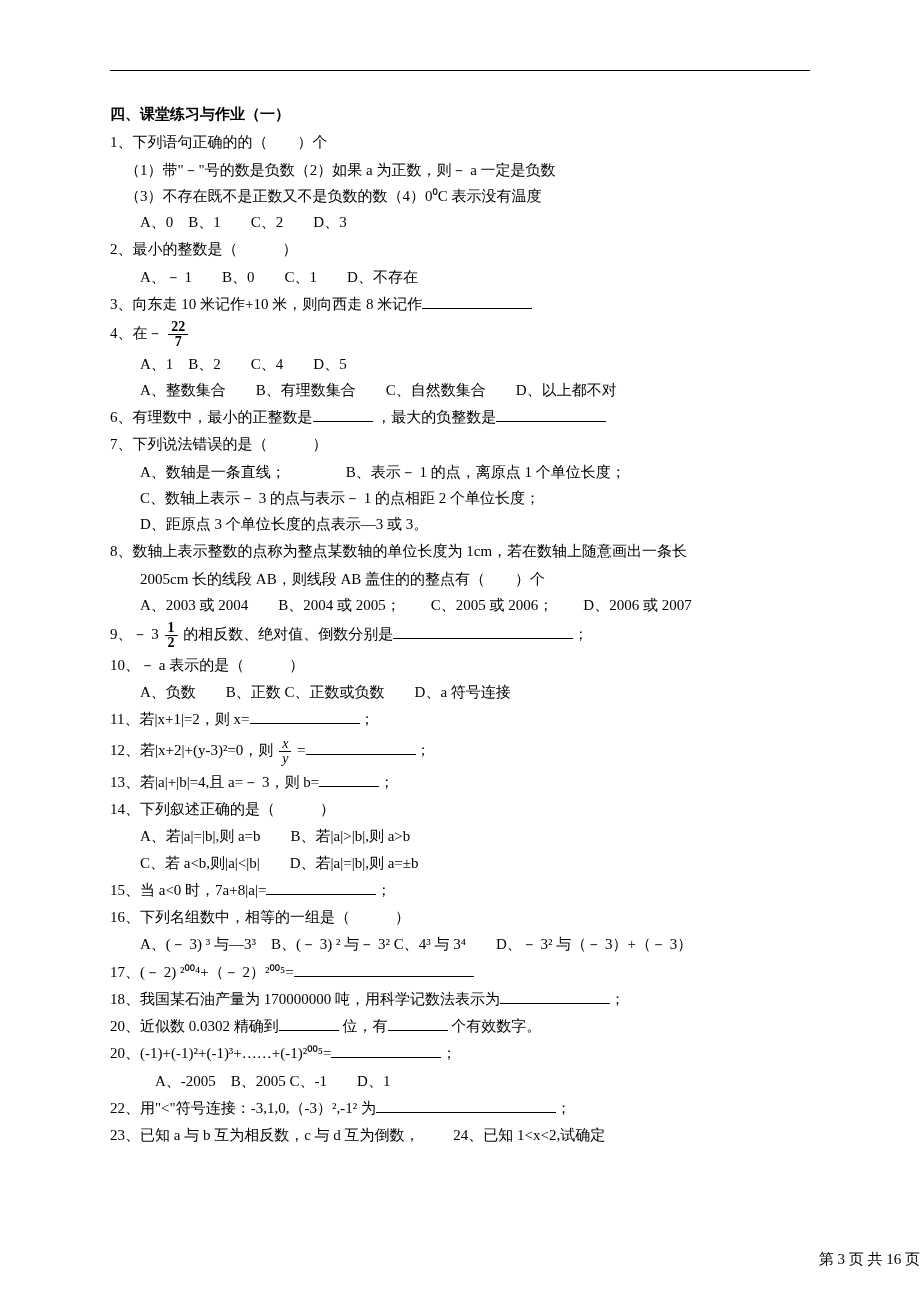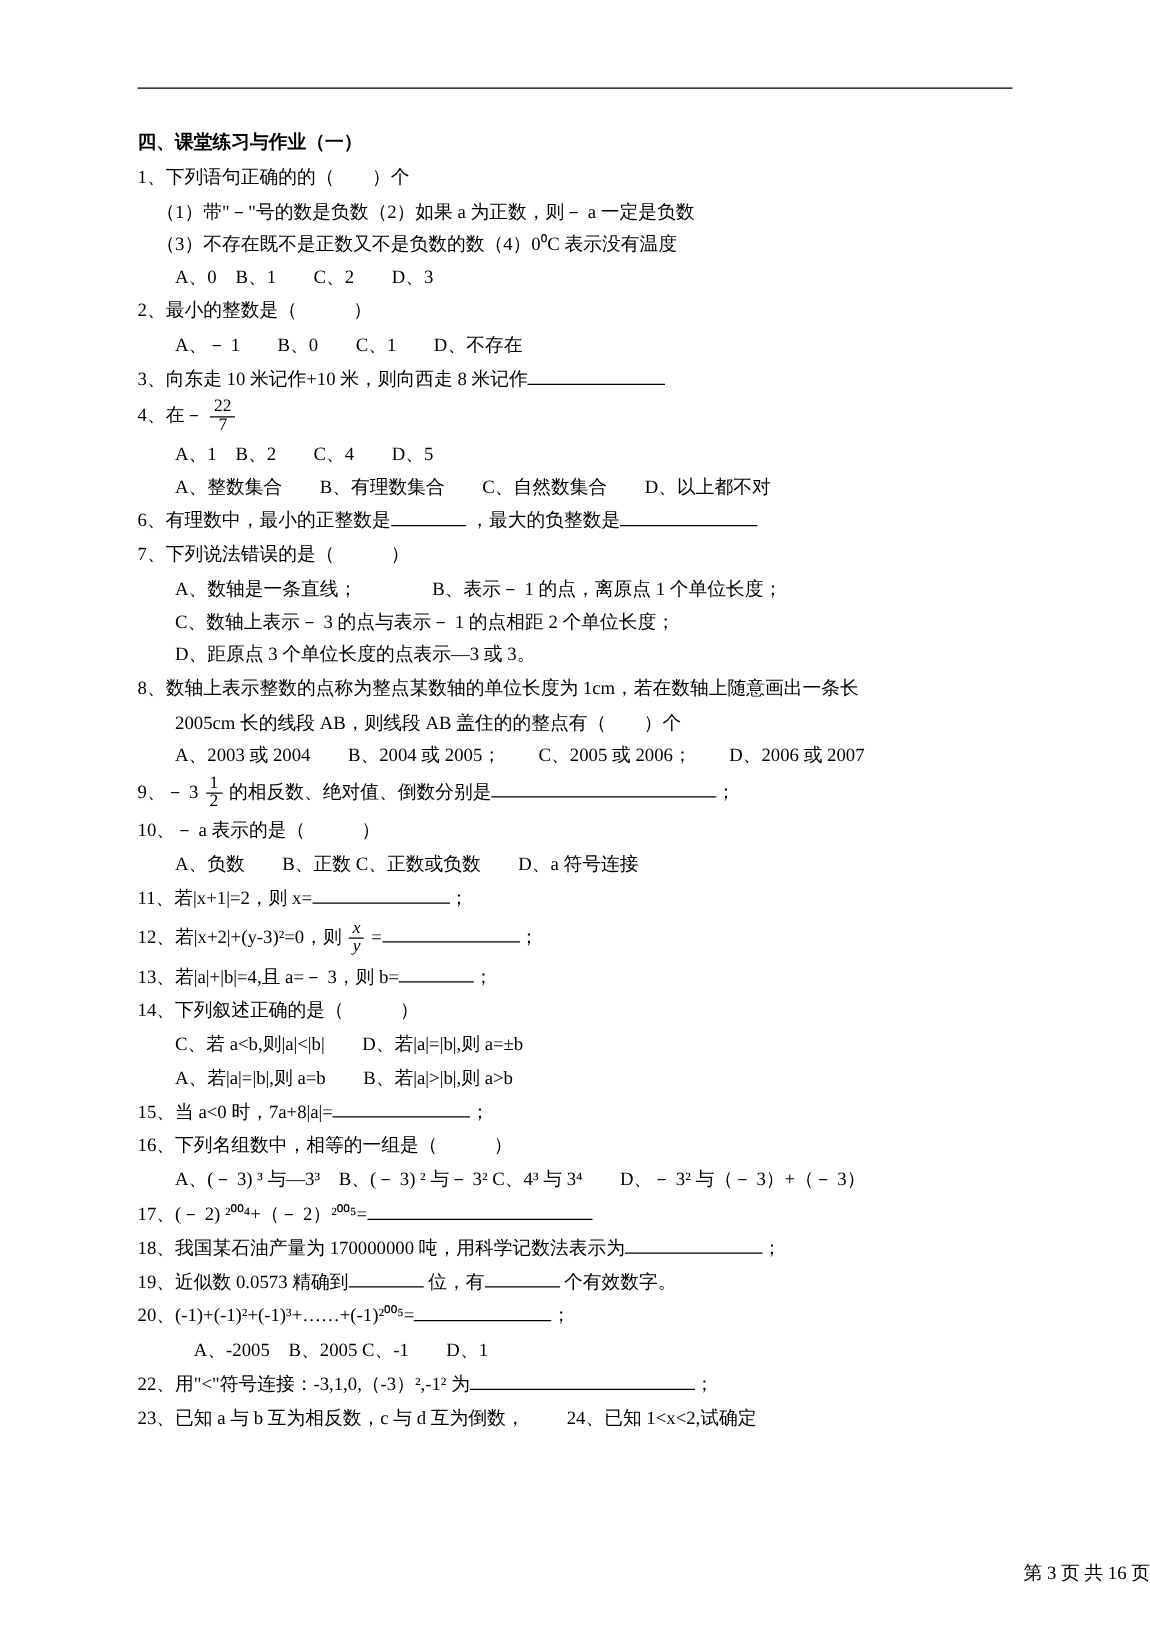--- a/index.html
+++ b/index.html
@@ -63,20 +63,21 @@
     display: block;
     padding: 0 3px;
   }
   .frac .den {
     display: block;
     border-top: 1px solid #000;
     padding: 0 3px;
   }
   .frac-up {
     font-style: normal;
+    font-weight: bold;
   }
   .blank-short { display:inline-block; border-bottom:1px solid #000; width:60px; height:0.9em; vertical-align:baseline;}
   .blank-med   { display:inline-block; border-bottom:1px solid #000; width:110px; height:0.9em; vertical-align:baseline;}
   .blank-long  { display:inline-block; border-bottom:1px solid #000; width:180px; height:0.9em; vertical-align:baseline;}
   .footer {
     position: absolute;
     bottom: 30px;
     left: 0;
     right: 0;
     text-align: right;
@@ -155,40 +156,40 @@
       <span class="den it">y</span>
     </span>
     <span>=</span><span class="blank-med"></span><span>；</span>
   </div>
 
   <div class="q">
     <span>13、若|a|+|b|=4,且 a=－ 3，则 b=</span><span class="blank-short"></span><span>；</span>
   </div>
 
   <div class="q">14、下列叙述正确的是（　　　）</div>
+  <div class="opts">A、若|a|=|b|,则 a=b　　B、若|a|&gt;|b|,则 a&gt;b</div>
   <div class="opts">C、若 a&lt;b,则|a|&lt;|b|　　D、若|a|=|b|,则 a=±b</div>
-  <div class="opts">A、若|a|=|b|,则 a=b　　B、若|a|&gt;|b|,则 a&gt;b</div>
 
   <div class="q">
     <span>15、当 a&lt;0 时，7a+8|a|=</span><span class="blank-med"></span><span>；</span>
   </div>
 
   <div class="q">16、下列名组数中，相等的一组是（　　　）</div>
   <div class="opts">A、(－ 3) ³ 与—3³　B、(－ 3) ² 与－ 3² C、4³ 与 3⁴　　D、－ 3² 与（－ 3）+（－ 3）</div>
 
   <div class="q">
     <span>17、(－ 2) ²⁰⁰⁴+（－ 2）²⁰⁰⁵=</span><span class="blank-long"></span>
   </div>
 
   <div class="q">
     <span>18、我国某石油产量为 170000000 吨，用科学记数法表示为</span><span class="blank-med"></span><span>；</span>
   </div>
 
   <div class="q">
-    <span>19、近似数 0.0573 精确到</span><span class="blank-short"></span>
+    <span>20、近似数 0.0302 精确到</span><span class="blank-short"></span>
     <span> 位，有</span><span class="blank-short"></span>
     <span>个有效数字。</span>
   </div>
 
   <div class="q">
     <span>20、(-1)+(-1)²+(-1)³+……+(-1)²⁰⁰⁵=</span><span class="blank-med"></span><span>；</span>
   </div>
   <div class="opts" style="padding-left:3em">A、-2005　B、2005  C、-1　　D、1</div>
 
 

